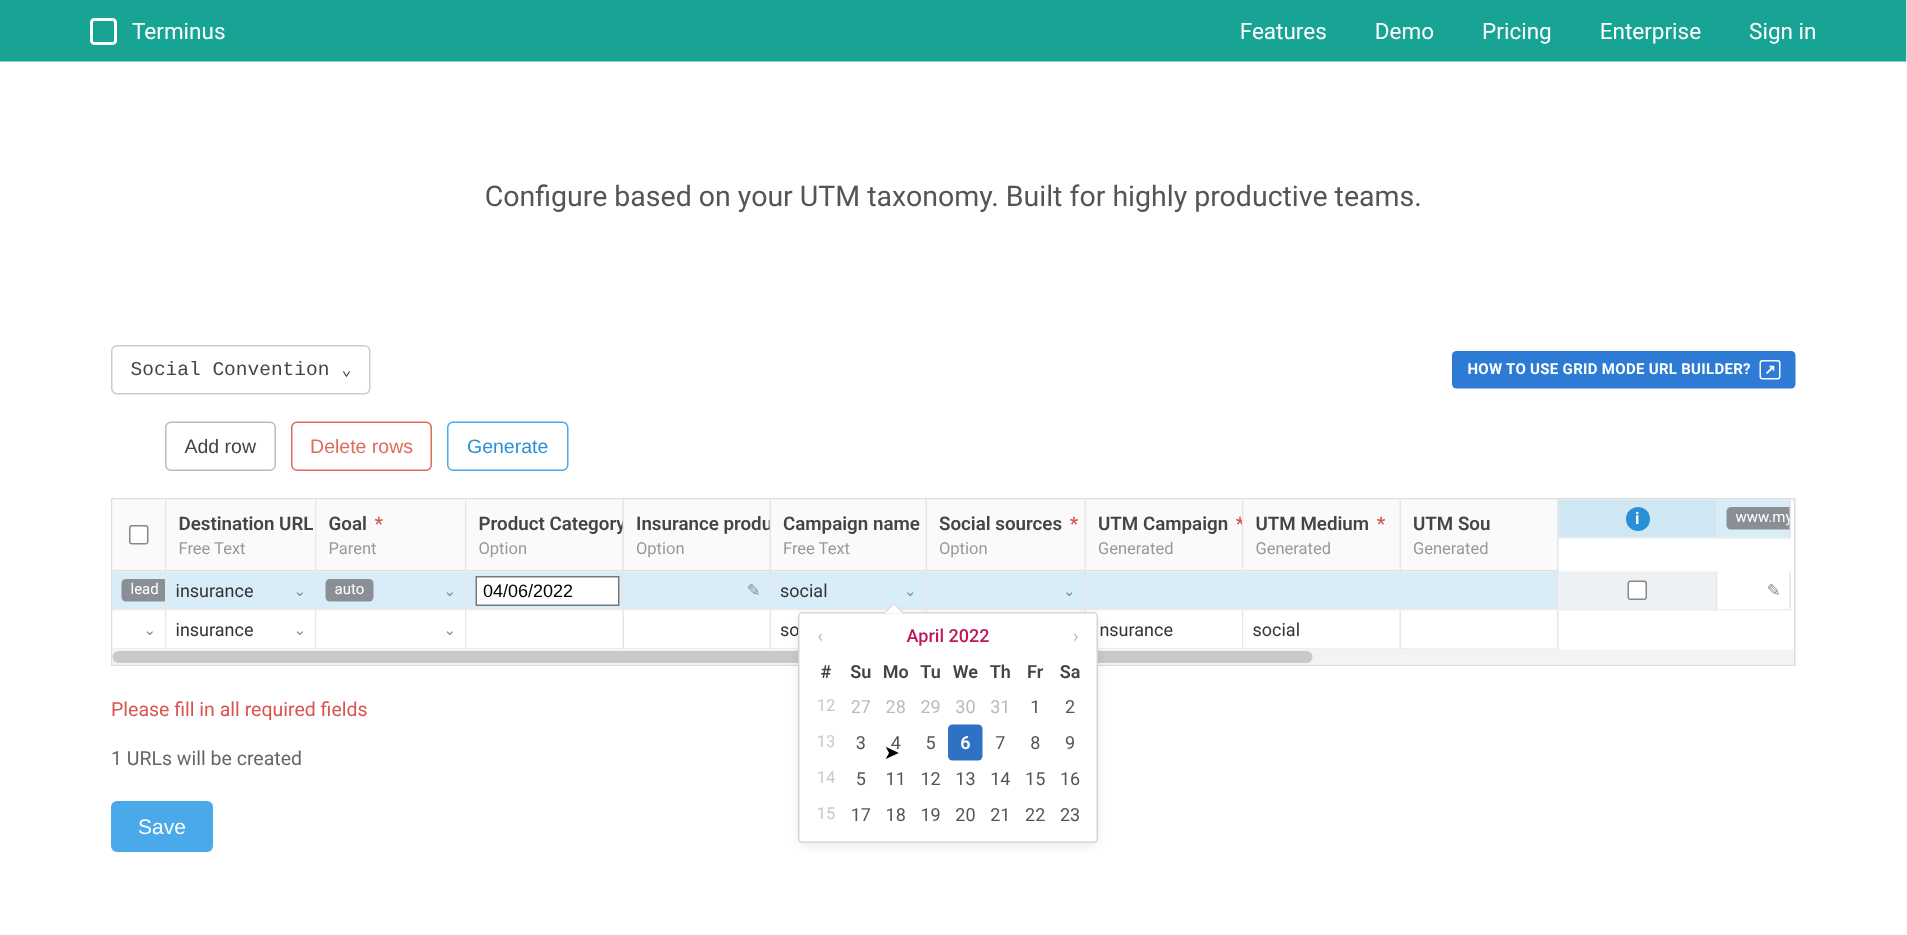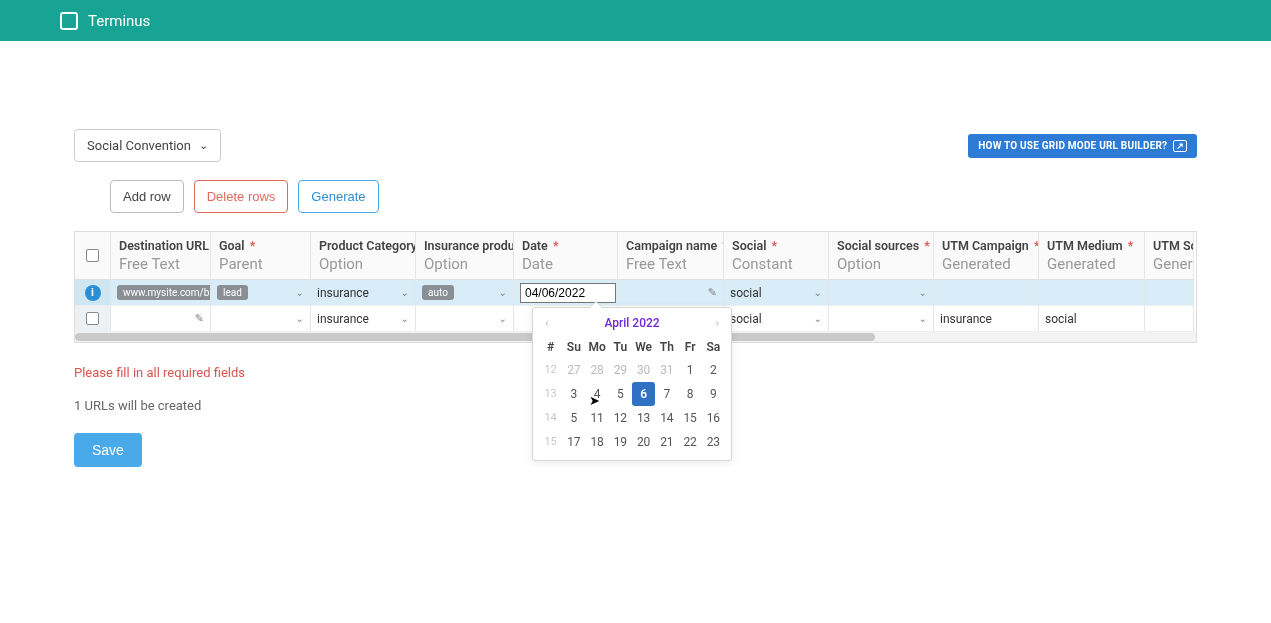--- a/index.html
+++ b/index.html
@@ -9,33 +9,33 @@
   .brand-icon { width:18px; height:18px; border:2px solid #fff; border-radius:3px; position:relative; }
   .brand-icon::after { content:""; position:absolute; width:6px; height:2px; background:#fff; bottom:-2px; left:6px; }
   .nav-spacer { flex:1; }
   .nav-links { display:flex; gap:32px; }
   .nav-link { color:#fff; cursor:pointer; }
   .hero { text-align:center; margin-top:78px; }
   .hero h1 { font-size:36px; font-weight:700; color:#2d2d2d; }
   .hero p { font-size:19px; color:#555; margin-top:22px; }
   .panel { margin:88px 74px 0 74px; position:relative; }
   .top-row { display:flex; align-items:center; }
-  .dropdown-btn { border:1px solid #ccc; border-radius:4px; padding:8px 12px; font-size:13px; color:#444; background:#fff; display:flex; align-items:center; gap:8px; cursor:pointer; }
+  .dropdown-btn { border:1px solid #ccc; border-radius:4px; padding:8px 12px; font-size:13px; color:#444; background:#fff; display:flex; align-items:center; gap:8px; cursor:pointer;font-family:Liberation Mono, monospace; }
   .chev { font-size:11px; }
   .howto { margin-left:auto; background:#2e7bd6; color:#fff; font-size:10px; font-weight:700; padding:6px 10px; border-radius:3px; display:flex; align-items:center; gap:6px; cursor:pointer; letter-spacing:.2px;}
   .howto .pop { border:1px solid #fff; border-radius:2px; font-size:9px; padding:0 2px; }
   .action-row { margin-top:18px; display:flex; gap:10px;margin-left:36px; }
   .btn { border-radius:4px; padding:8px 12px; font-size:13px; background:#fff; cursor:pointer; border:1px solid #bbb; color:#444;}
   .btn-danger { border-color:#e06a5a; color:#e06a5a; }
   .btn-primary-outline { border-color:#4aa9e9; color:#2b8fd6; }
   .grid-wrap { margin-top:18px; border:1px solid #ddd; background:#fff; }
   .grid { display:grid; grid-template-columns:36px 100px 100px 105px 98px 104px 106px 105px 105px 105px 106px 49px; font-size:12px; color:#333; }
   .hcell { background:#fafafa; border-right:1px solid #e6e6e6; border-bottom:1px solid #e0e0e0; padding:6px 8px 6px 8px; height:48px; display:flex; flex-direction:column; justify-content:center; overflow:hidden; white-space:nowrap; }
   .hcell .title { font-size:12.5px; color:#444; font-weight:600; }
-  .hcell .sub { font-size:15px; color:#999; margin-top:2px; }
+  .hcell .sub { font-size:11px; color:#999; margin-top:2px; }
   .req { color:#d9534f; margin-left:2px; }
   .hcell.first { align-items:center; justify-content:center; }
   .rcell { border-right:1px solid #e6e6e6; border-bottom:1px solid #eee; height:26px; display:flex; align-items:center; padding:0 6px; overflow:hidden; white-space:nowrap; position:relative;}
   .rcell.first { justify-content:center; background:#eef1f4; }
   .info-dot { width:16px; height:16px; border-radius:50%; background:#2b8fd6; color:#fff; font-size:11px; display:flex; align-items:center; justify-content:center; font-weight:700; }
   .chip { background:#8a8f95; color:#fff; font-size:10px; padding:2px 6px; border-radius:3px; }
   .cell-chev { margin-left:auto; color:#888; font-size:10px; }
   .date-input { border:1px solid #777; background:#fff; padding:2px 4px; font-size:12px; width:96px; height:20px; }
   .edit-pencil { margin-left:auto; color:#888; font-size:11px; }
   .checkbox { width:13px; height:13px; border:1px solid #888; border-radius:2px; background:#fff; }
@@ -43,41 +43,49 @@
   .scroll-thumb { position:absolute; left:0; top:1px; height:8px; background:#c9c9c9; border-radius:4px; width:800px; }
   .err { color:#d9534f; font-size:13px; margin-top:22px; }
   .info-line { color:#666; font-size:13px; margin-top:18px; }
   .save-btn { margin-top:20px; background:#4aa9e9; color:#fff; border:none; border-radius:4px; padding:9px 18px; font-size:14px; cursor:pointer; }
   
   .datepicker { position:absolute; left:458px; top:178px; width:200px; background:#fff; border:1px solid #d6d6d6; border-radius:3px; box-shadow:0 2px 8px rgba(0,0,0,.08); padding:8px 6px 6px 6px; font-size:12px; color:#555; }
   .datepicker::before { content:""; position:absolute; top:-7px; left:56px; width:0; height:0; border-left:7px solid transparent; border-right:7px solid transparent; border-bottom:7px solid #d6d6d6; }
   .datepicker::after { content:""; position:absolute; top:-6px; left:57px; width:0; height:0; border-left:6px solid transparent; border-right:6px solid transparent; border-bottom:6px solid #fff; }
   .dp-head { display:flex; align-items:center; justify-content:space-between; padding:0 6px 6px 6px; }
   .dp-head .nav { color:#bbb; cursor:pointer; font-size:12px; }
-  .dp-title { font-weight:500; color:#6d28d9; }
+  .dp-title { font-weight:500; color:#be185d; }
   .dp-grid { display:grid; grid-template-columns:repeat(8,1fr); text-align:center; }
   .dp-dow { font-weight:600; color:#444; padding:4px 0; }
   .dp-wk { color:#c8c8c8; padding:5px 0; font-size:11px;}
   .dp-day { padding:5px 0; cursor:pointer; border-radius:3px;}
   .dp-day.muted { color:#bbb; }
   .dp-day.sel { background:#2f72c4; color:#fff; font-weight:600; }
   .cursor-ptr { position:absolute; left:56px; top:85px; font-size:13px; color:#000; pointer-events:none;}
 </style>
 </head>
 <body>
 
 <div class="navbar">
   <div class="brand">
     <span class="brand-icon"></span>
     <span>Terminus</span>
   </div>
   <div class="nav-spacer"></div>
+  <div class="nav-links">
+    <span class="nav-link">Features</span>
+    <span class="nav-link">Demo</span>
+    <span class="nav-link">Pricing</span>
+    <span class="nav-link">Enterprise</span>
+    <span class="nav-link">Sign in</span>
+  </div>
 </div>
 
 <div class="hero">
+  <p>Configure based on your UTM taxonomy. Built for highly productive teams.</p>
 </div>
 
 <div class="panel">
   <div class="top-row">
     <div class="dropdown-btn">
       <span>Social Convention</span>
       <span class="chev">⌄</span>
     </div>
     <div class="howto">
       <span>HOW TO USE GRID MODE URL BUILDER?</span>
@@ -106,30 +114,22 @@
         </div>
         <div class="hcell">
           <div class="title">Product Category</div>
           <div class="sub">Option</div>
         </div>
         <div class="hcell">
           <div class="title">Insurance products</div>
           <div class="sub">Option</div>
         </div>
         <div class="hcell">
-          <div class="title">Date<span class="req"> *</span></div>
-          <div class="sub">Date</div>
-        </div>
-        <div class="hcell">
           <div class="title">Campaign name<span class="req"> *</span></div>
           <div class="sub">Free Text</div>
-        </div>
-        <div class="hcell">
-          <div class="title">Social<span class="req"> *</span></div>
-          <div class="sub">Constant</div>
         </div>
         <div class="hcell">
           <div class="title">Social sources<span class="req"> *</span></div>
           <div class="sub">Option</div>
         </div>
         <div class="hcell">
           <div class="title">UTM Campaign<span class="req"> *</span></div>
           <div class="sub">Generated</div>
         </div>
         <div class="hcell">

